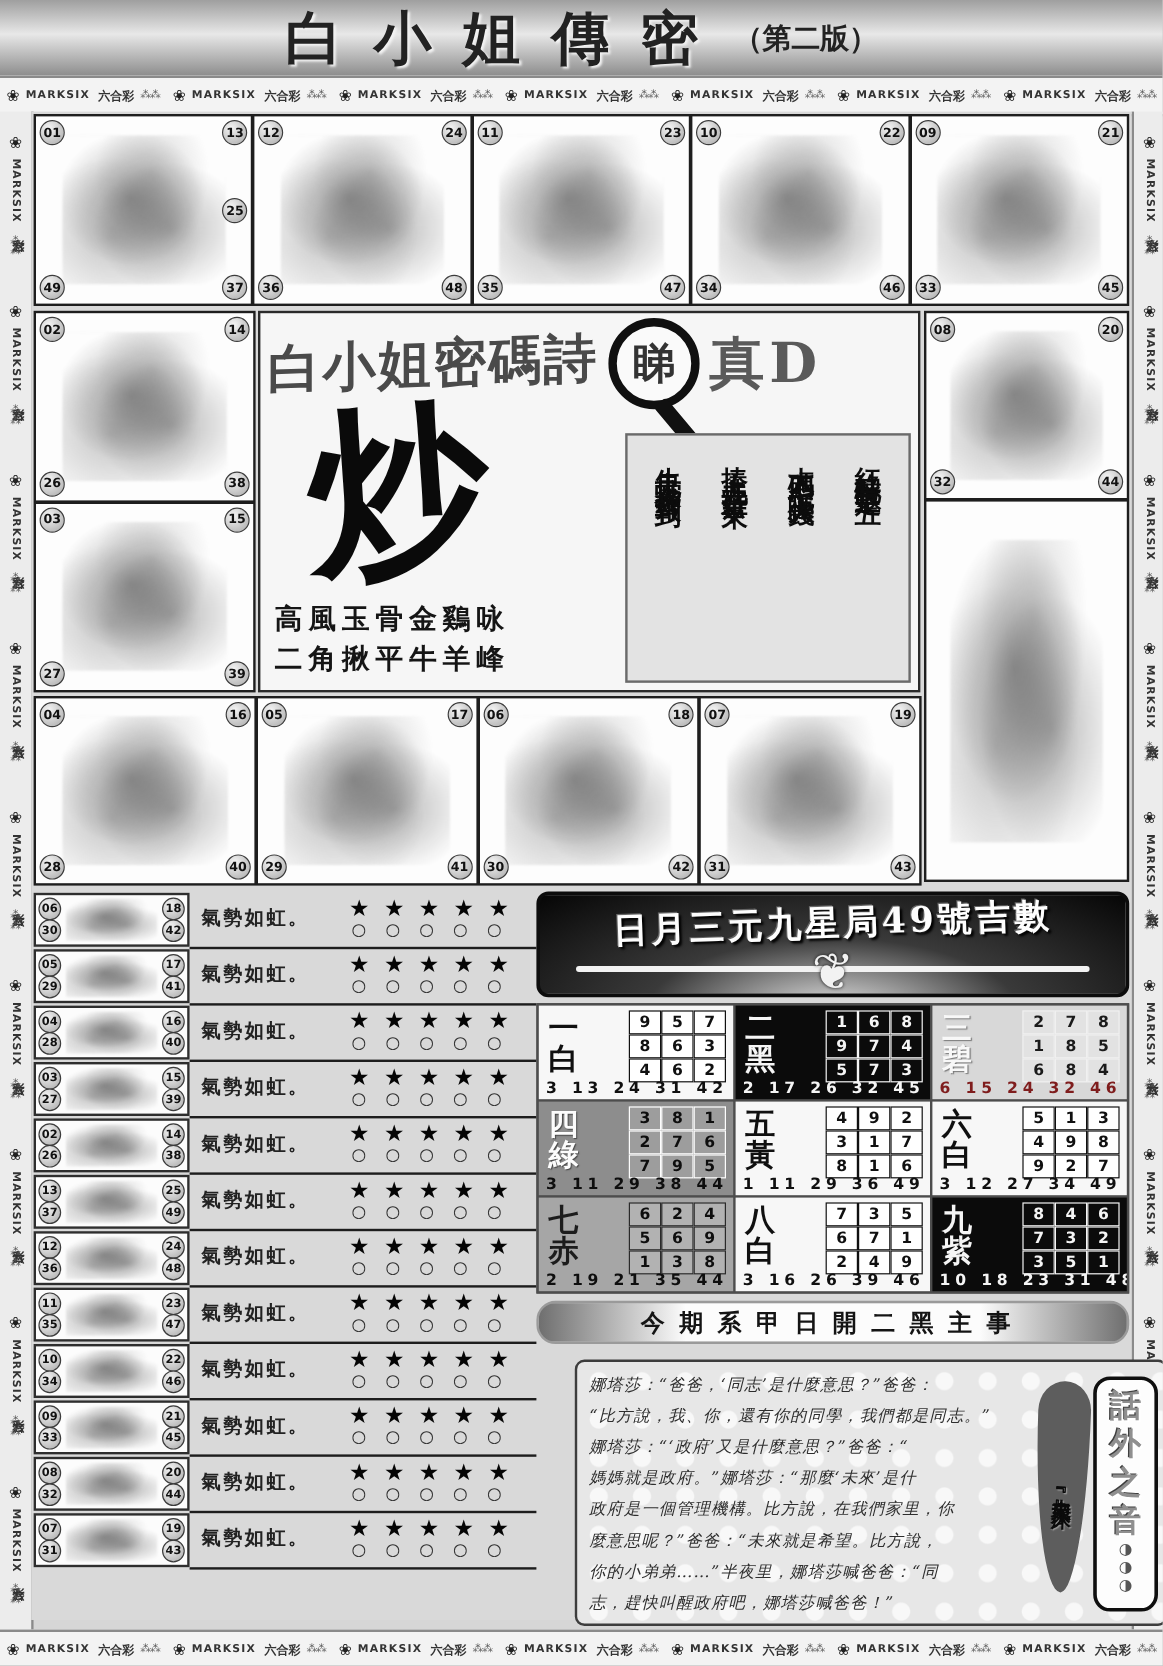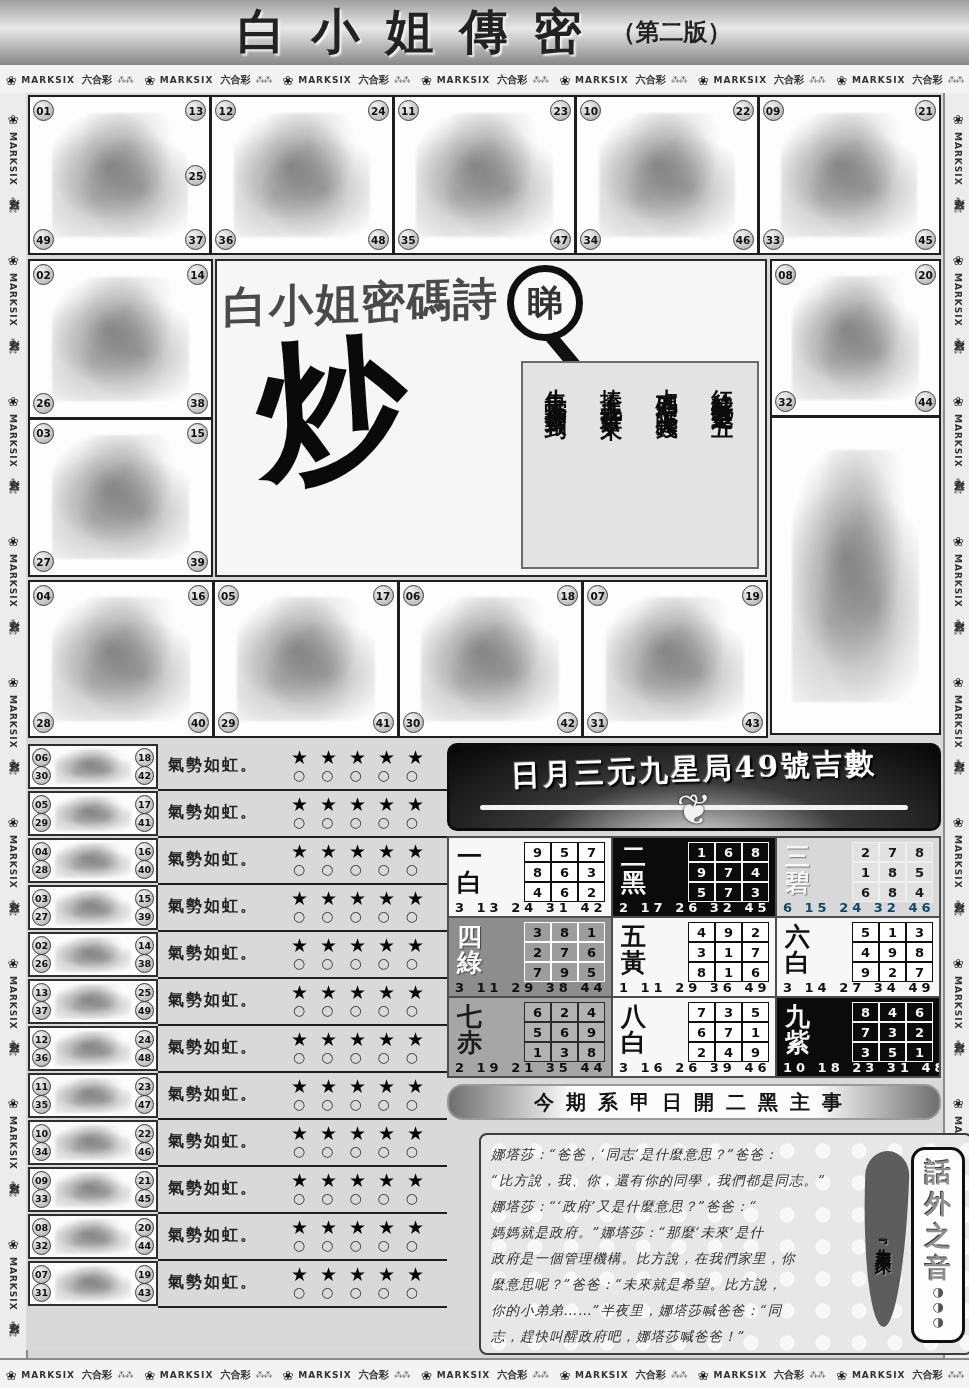--- a/index.html
+++ b/index.html
@@ -104,21 +104,21 @@
     font-size:13px;font-weight:bold;}
   .p-nums{position:absolute;left:6px;bottom:1px;font-size:13px;font-weight:bold;letter-spacing:4px;white-space:nowrap;}
   .palace.white{background:#f7f7f7;} .palace.white .p-name{color:#101010;}
   .palace.white .p-cell{border-color:#101010;background:#fff;color:#101010;}
   .palace.white .p-nums{color:#101010;}
   .palace.black{background:#0b0b0b;} .palace.black .p-name{color:#f5f5f5;}
   .palace.black .p-cell{border-color:#f5f5f5;background:#0b0b0b;color:#f5f5f5;}
   .palace.black .p-nums{color:#f5f5f5;}
   .palace.light{background:#d8d8d8;} .palace.light .p-name{color:#f8f8f8;text-shadow:1px 1px 1px #777;}
   .palace.light .p-cell{border-color:#f0f0f0;background:#e2e2e2;color:#1a1a1a;}
-  .palace.light .p-nums{color:#0c4a6e;}
+  .palace.light .p-nums{color:#7f1d1d;}
   .palace.dark{background:#8d8d8d;} .palace.dark .p-name{color:#fcfcfc;text-shadow:1px 1px 1px #444;}
   .palace.dark .p-cell{border-color:#fdfdfd;background:#9d9d9d;color:#0e0e0e;}
   .palace.dark .p-nums{color:#0e0e0e;}
   .palace.gray{background:#a6a6a6;} .palace.gray .p-name{color:#1c1c1c;}
   .palace.gray .p-cell{border-color:#2a2a2a;background:#b2b2b2;color:#0e0e0e;}
   .palace.gray .p-nums{color:#0e0e0e;}
   .ns-footer{margin-top:6px;height:32px;border-radius:16px;border:2px solid #9a9a9a;
     background:linear-gradient(90deg,#6f6f6f,#fcfcfc 25%,#fcfcfc 75%,#6f6f6f);
     display:flex;align-items:center;justify-content:center;
     font-family:"DejaVu Serif",serif;font-weight:900;font-size:20px;letter-spacing:12px;color:#141414;}
@@ -412,22 +412,27 @@
         </div>
       </div>
 
     <div class="center-box">
       <div class="headline">
         <span class="headline-text">白小姐密碼詩</span>
         <span class="magnifier">
           <span class="mag-char">睇</span>
           <span class="mag-handle"></span>
         </span>
+        <span class="headline-suffix">真D</span>
       </div>
       <div class="big-char">炒</div>
+      <div class="poem-lines" id="poem-lines">
+          <div class="poem-line">高風玉骨金鷄咏</div>
+          <div class="poem-line">二角揪平牛羊峰</div>
+        </div>
       <div class="poem-panel" id="poem-panel">
           <div class="poem-col">紅綠配數是二五</div>
           <div class="poem-col">大碼四七賺大錢</div>
           <div class="poem-col">捧上九字好事來</div>
           <div class="poem-col">牛鬼蛇神齊報到</div>
         </div>
     </div>
 
     <div class="pic-row" id="col-right" style="left:744px;top:166px;width:171px;height:476px;flex-direction:column;">
         <div class="pic-cell" style="flex: 0 0 154px;">
@@ -776,21 +781,21 @@
               <div class="p-cell">5</div>
               <div class="p-cell">1</div>
               <div class="p-cell">3</div>
               <div class="p-cell">4</div>
               <div class="p-cell">9</div>
               <div class="p-cell">8</div>
               <div class="p-cell">9</div>
               <div class="p-cell">2</div>
               <div class="p-cell">7</div>
             </div>
-            <div class="p-nums">3 14 27 34 49</div>
+            <div class="p-nums">3 12 27 34 49</div>
           </div>
           <div class="palace gray">
             <div class="p-name">
               <div>七</div>
               <div>赤</div>
             </div>
             <div class="p-grid">
               <div class="p-cell">6</div>
               <div class="p-cell">2</div>
               <div class="p-cell">4</div>

